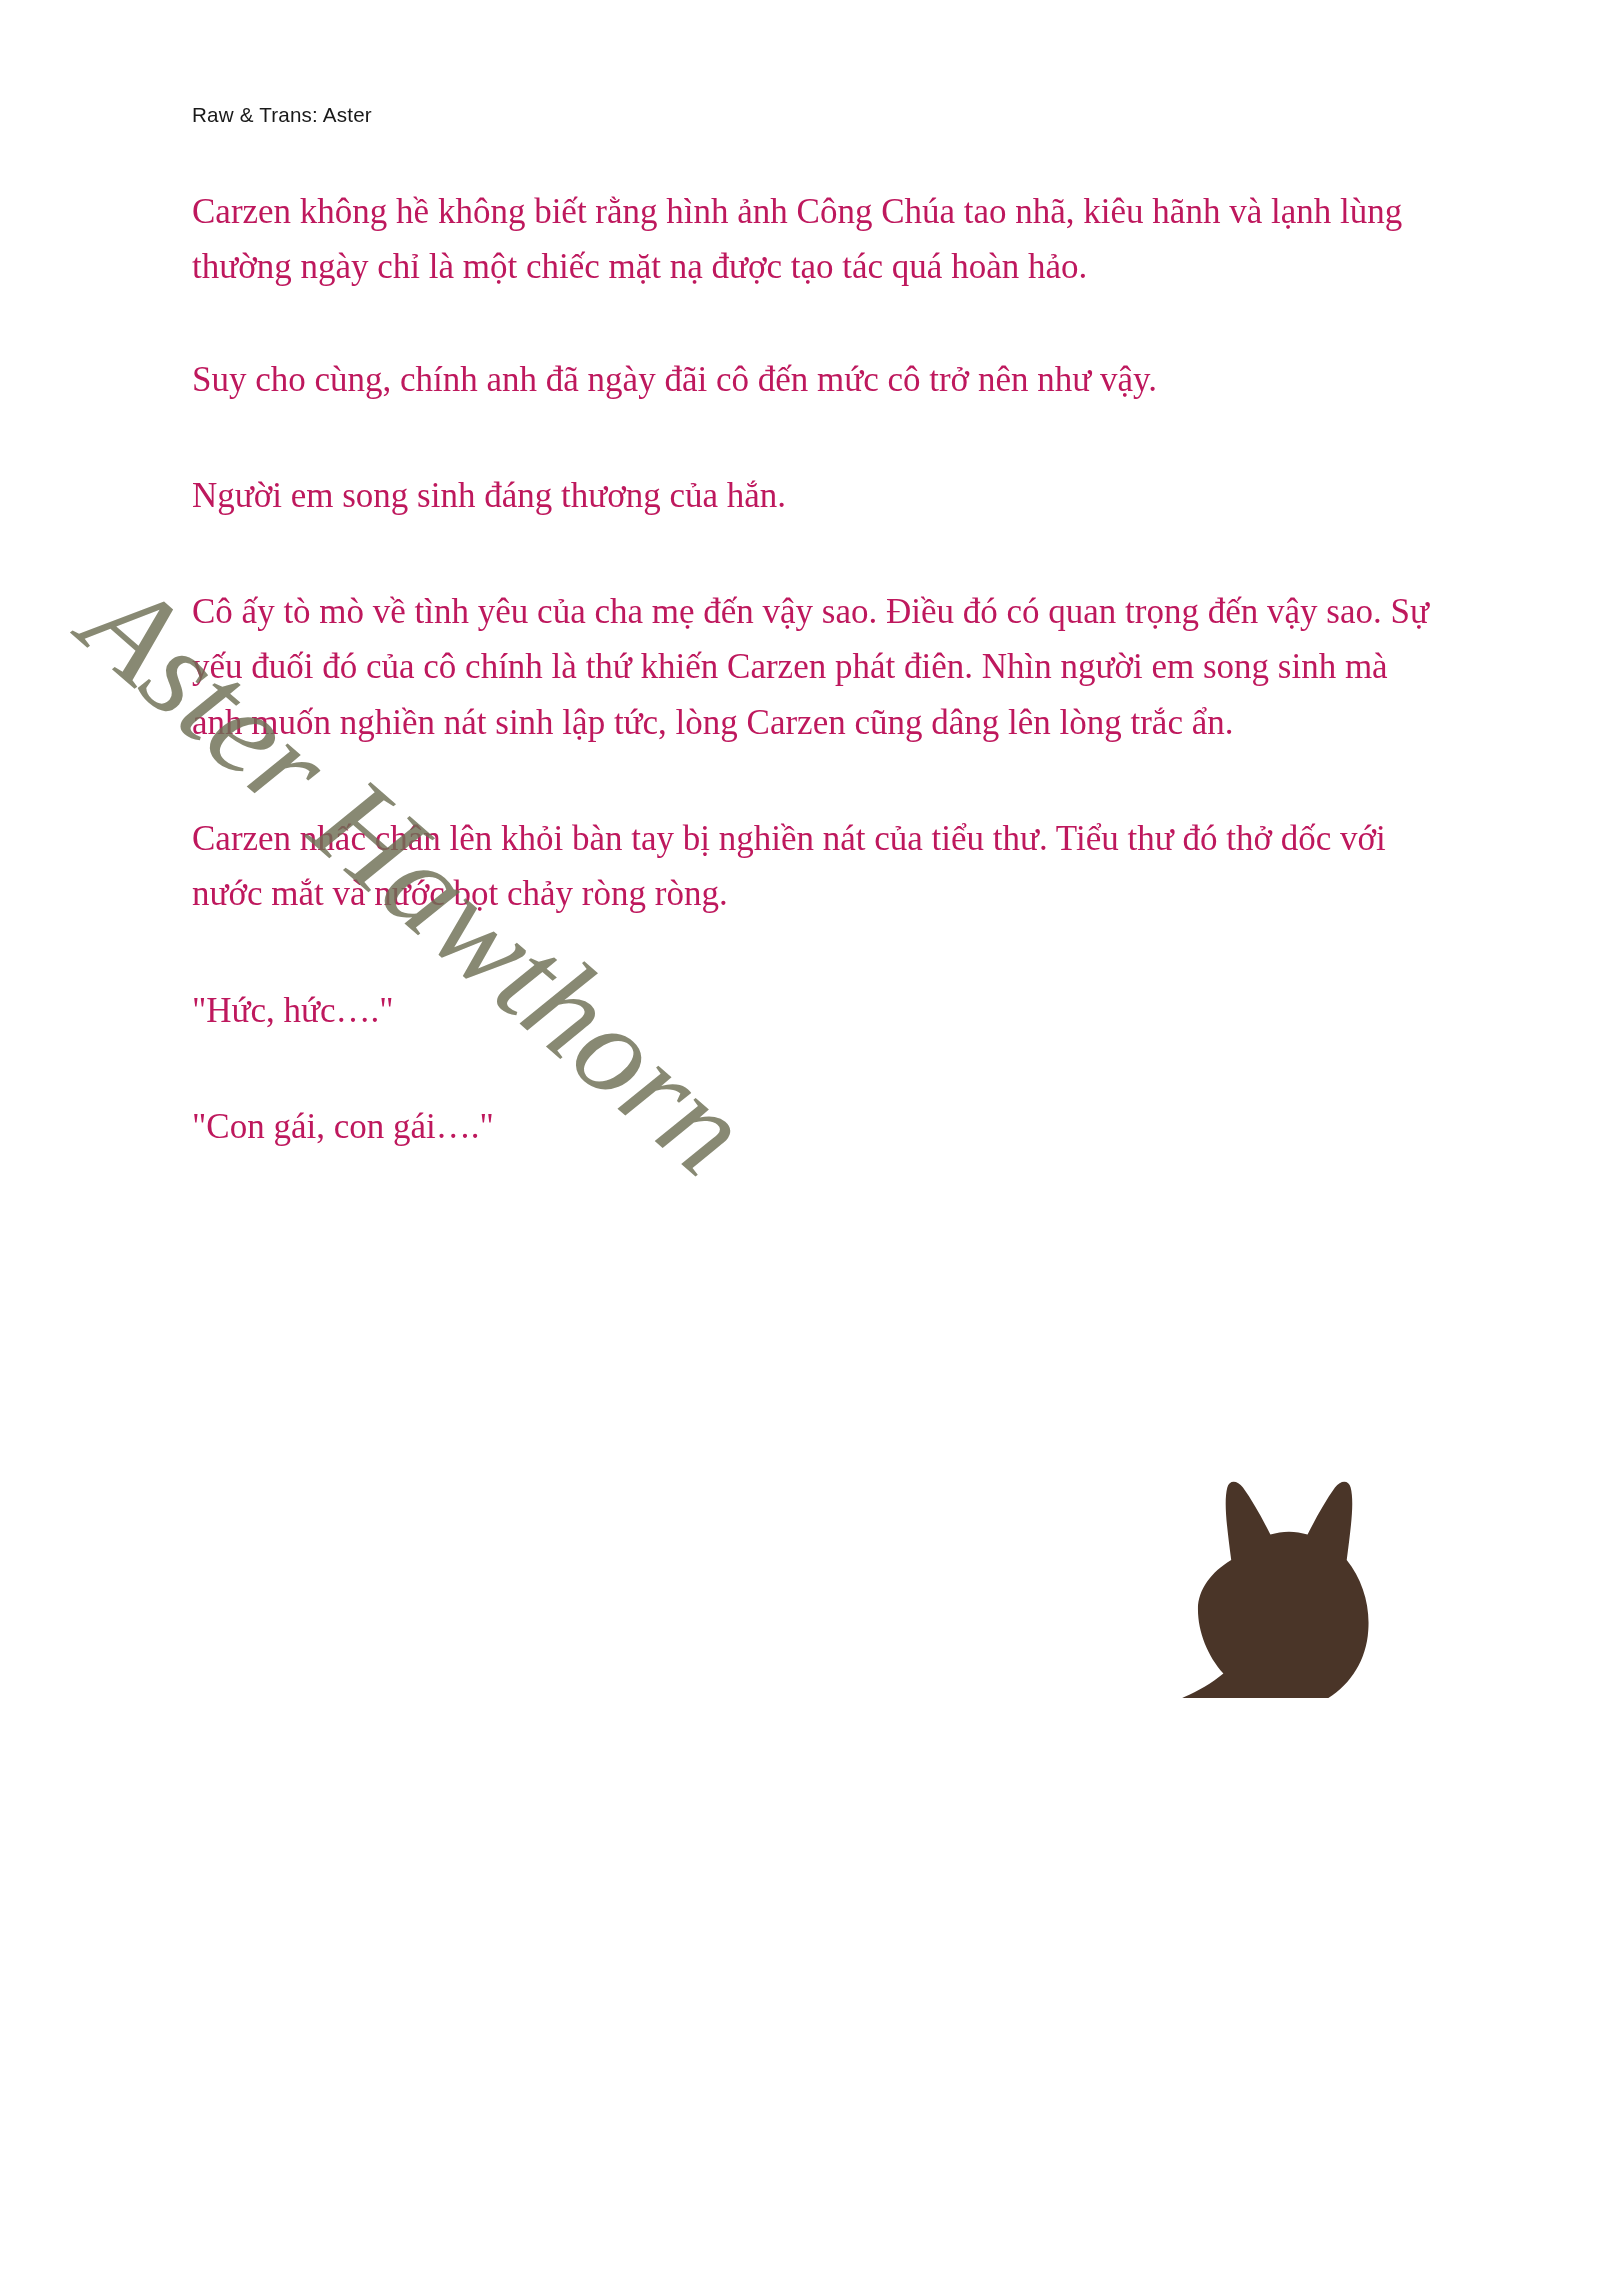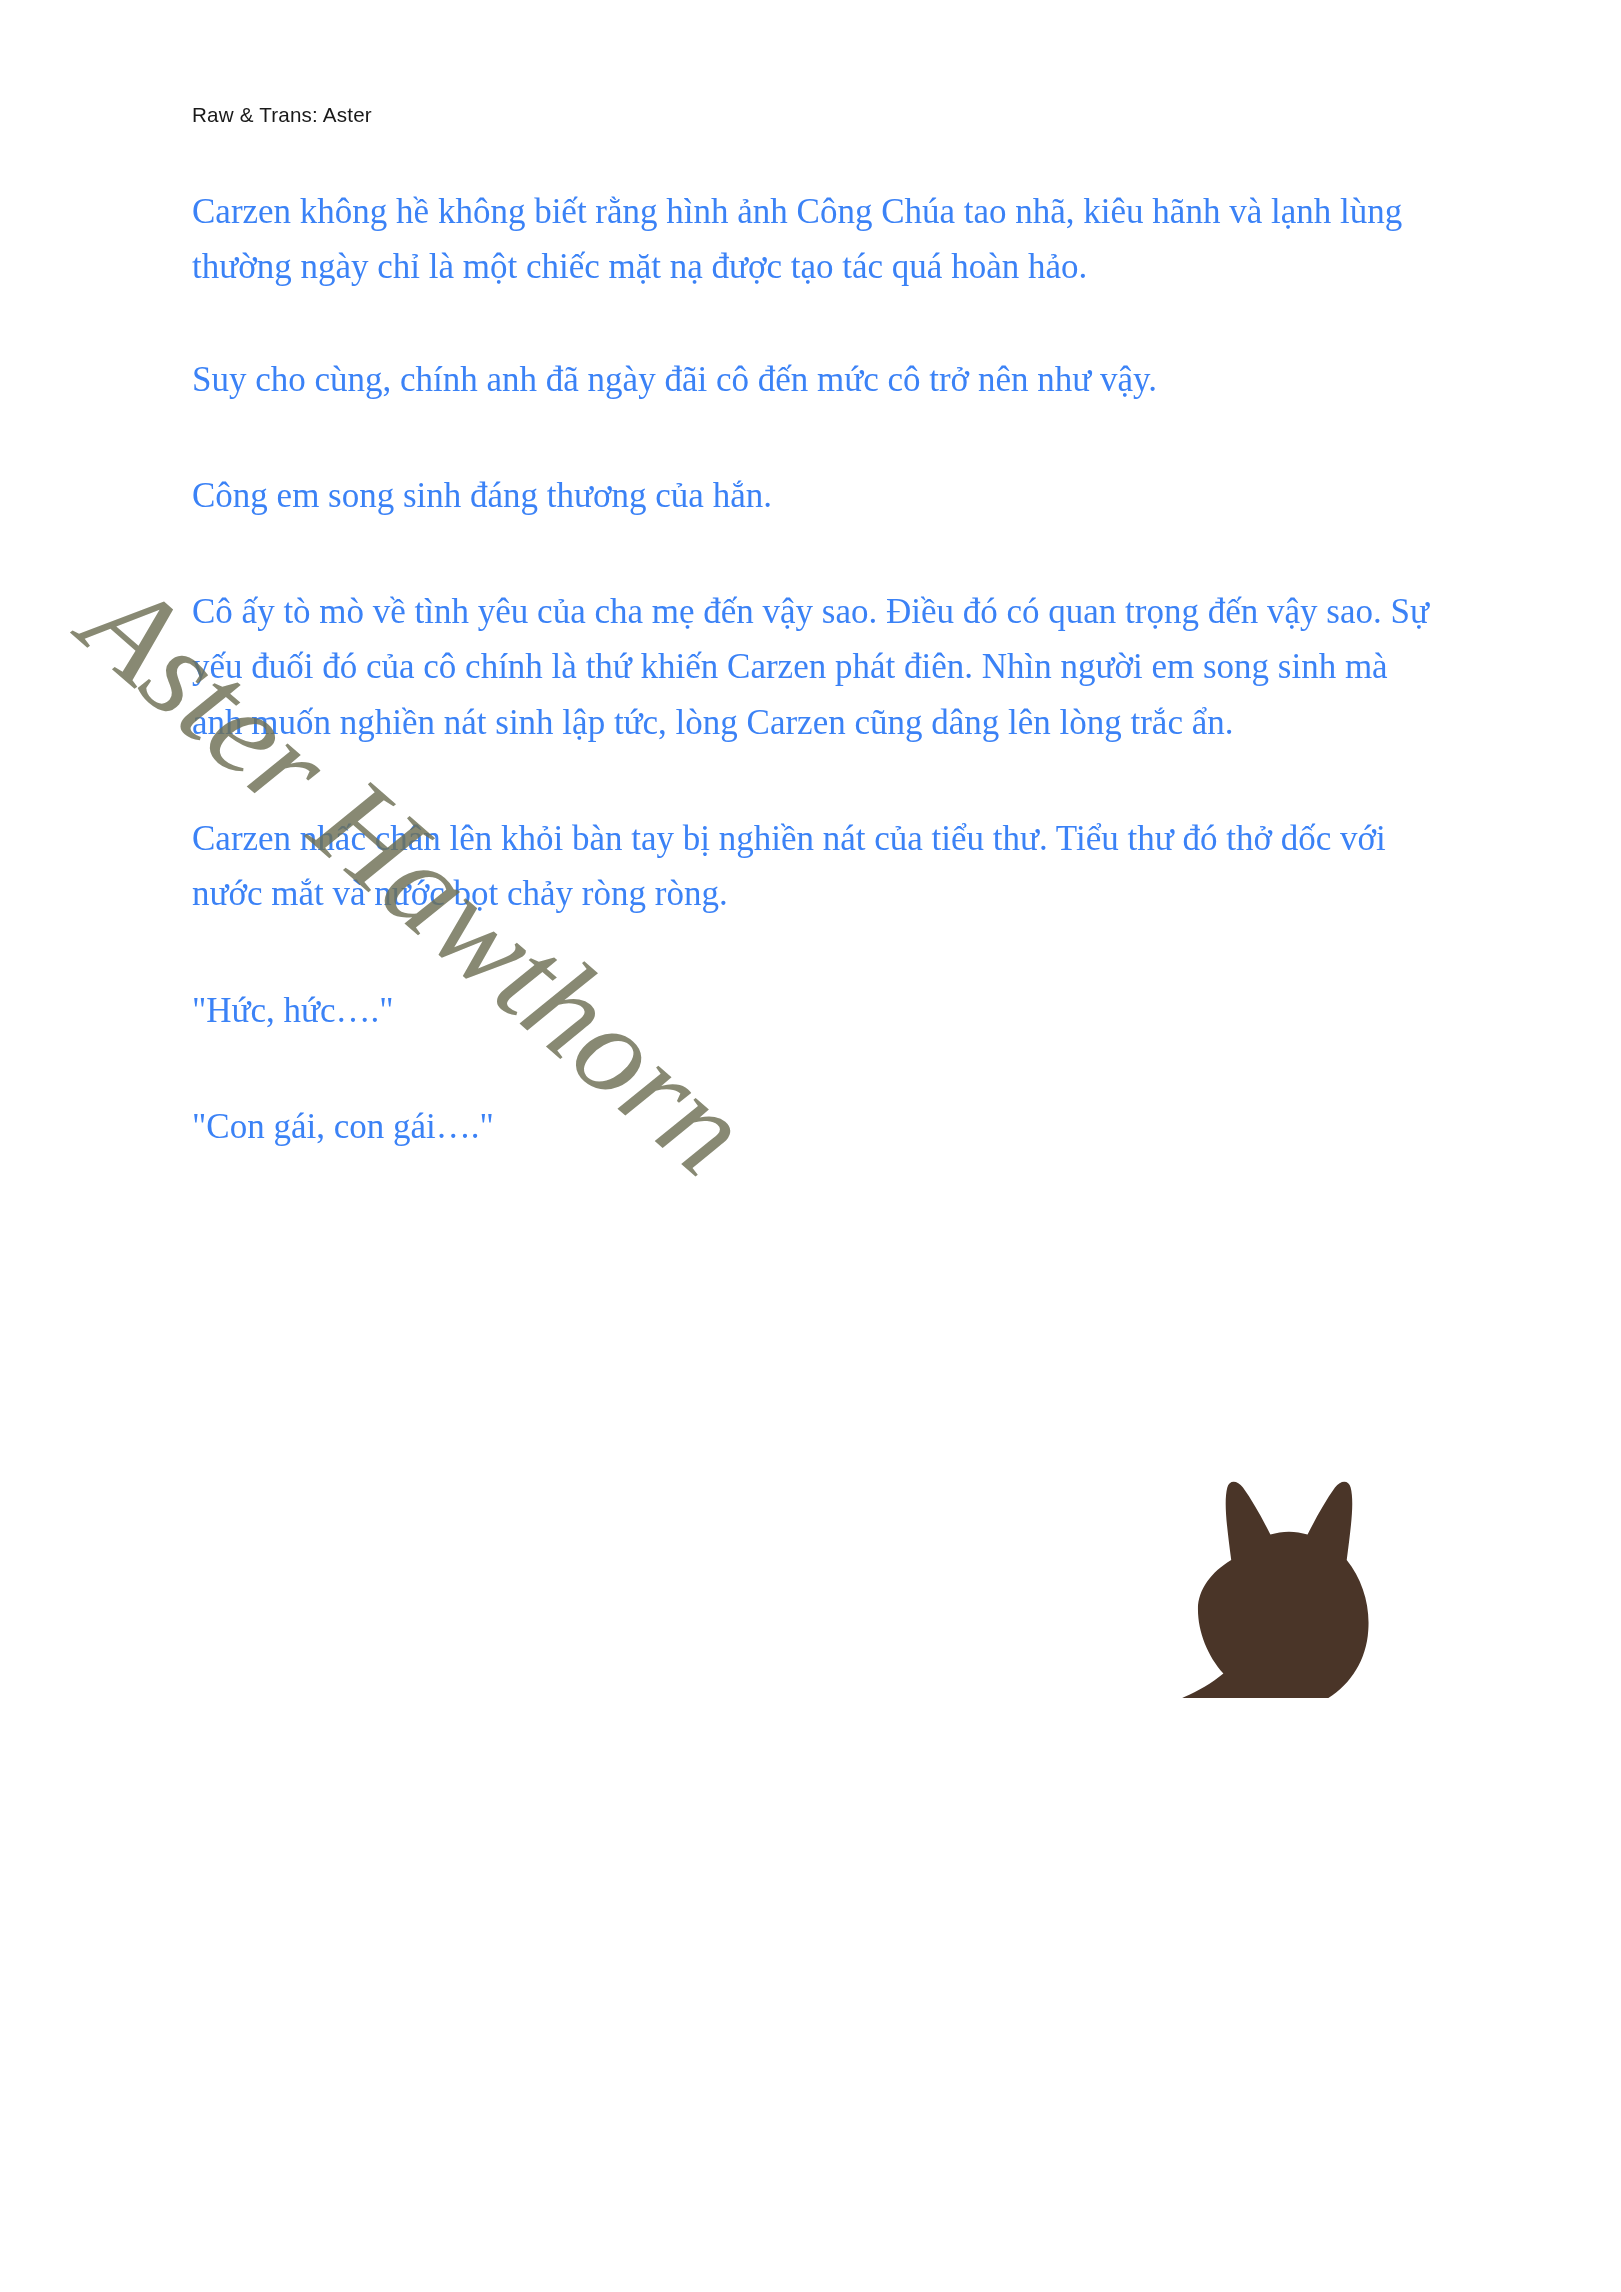--- a/index.html
+++ b/index.html
@@ -29,21 +29,21 @@
   .content {
     position: absolute;
     top: 184px;
     left: 192px;
     width: 1237px;
   }
   .para {
     font-family: "Liberation Serif", serif;
     font-size: 35px;
     line-height: 1.58;
-    color: #3b82f6;
+    color: #be185d;
     margin: 0 0 57px 0;
     text-align: left;
     white-space: pre-wrap;
   }
   .para.gap-big {
     margin-bottom: 61px;
   }
   .watermark {
     position: absolute;
     left: 152px;
@@ -79,21 +79,21 @@
 </head>
 <body>
 
 <div class="page">
 
   <div class="header">Raw &amp; Trans: Aster</div>
 
   <div class="content">
     <p class="para">Carzen không hề không biết rằng hình ảnh Công Chúa tao nhã, kiêu hãnh và lạnh lùng thường ngày chỉ là một chiếc mặt nạ được tạo tác quá hoàn hảo.</p>
     <p class="para gap-big">Suy cho cùng, chính anh đã ngày đãi cô đến mức cô trở nên như vậy.</p>
-    <p class="para gap-big">Công em song sinh đáng thương của hắn.</p>
+    <p class="para gap-big">Người em song sinh đáng thương của hắn.</p>
     <p class="para gap-big">Cô ấy tò mò về tình yêu của cha mẹ đến vậy sao. Điều đó có quan trọng đến vậy sao. Sự yếu đuối đó của cô chính là thứ khiến Carzen phát điên. Nhìn người em song sinh mà anh muốn nghiền nát sinh lập tức, lòng Carzen cũng dâng lên lòng trắc ẩn.</p>
     <p class="para gap-big">Carzen nhấc chân lên khỏi bàn tay bị nghiền nát của tiểu thư. Tiểu thư đó thở dốc với nước mắt và nước bọt chảy ròng ròng.</p>
     <p class="para gap-big">"Hức, hức…."</p>
     <p class="para">"Con gái, con gái…."</p>
   </div>
 
   <div class="watermark">
     <div class="watermark-text">Aster Hawthorn</div>
   </div>
 

